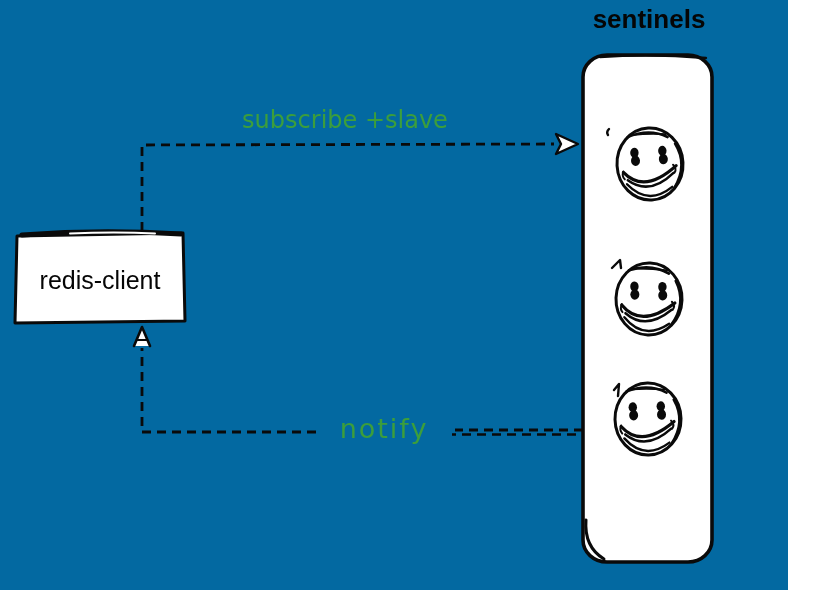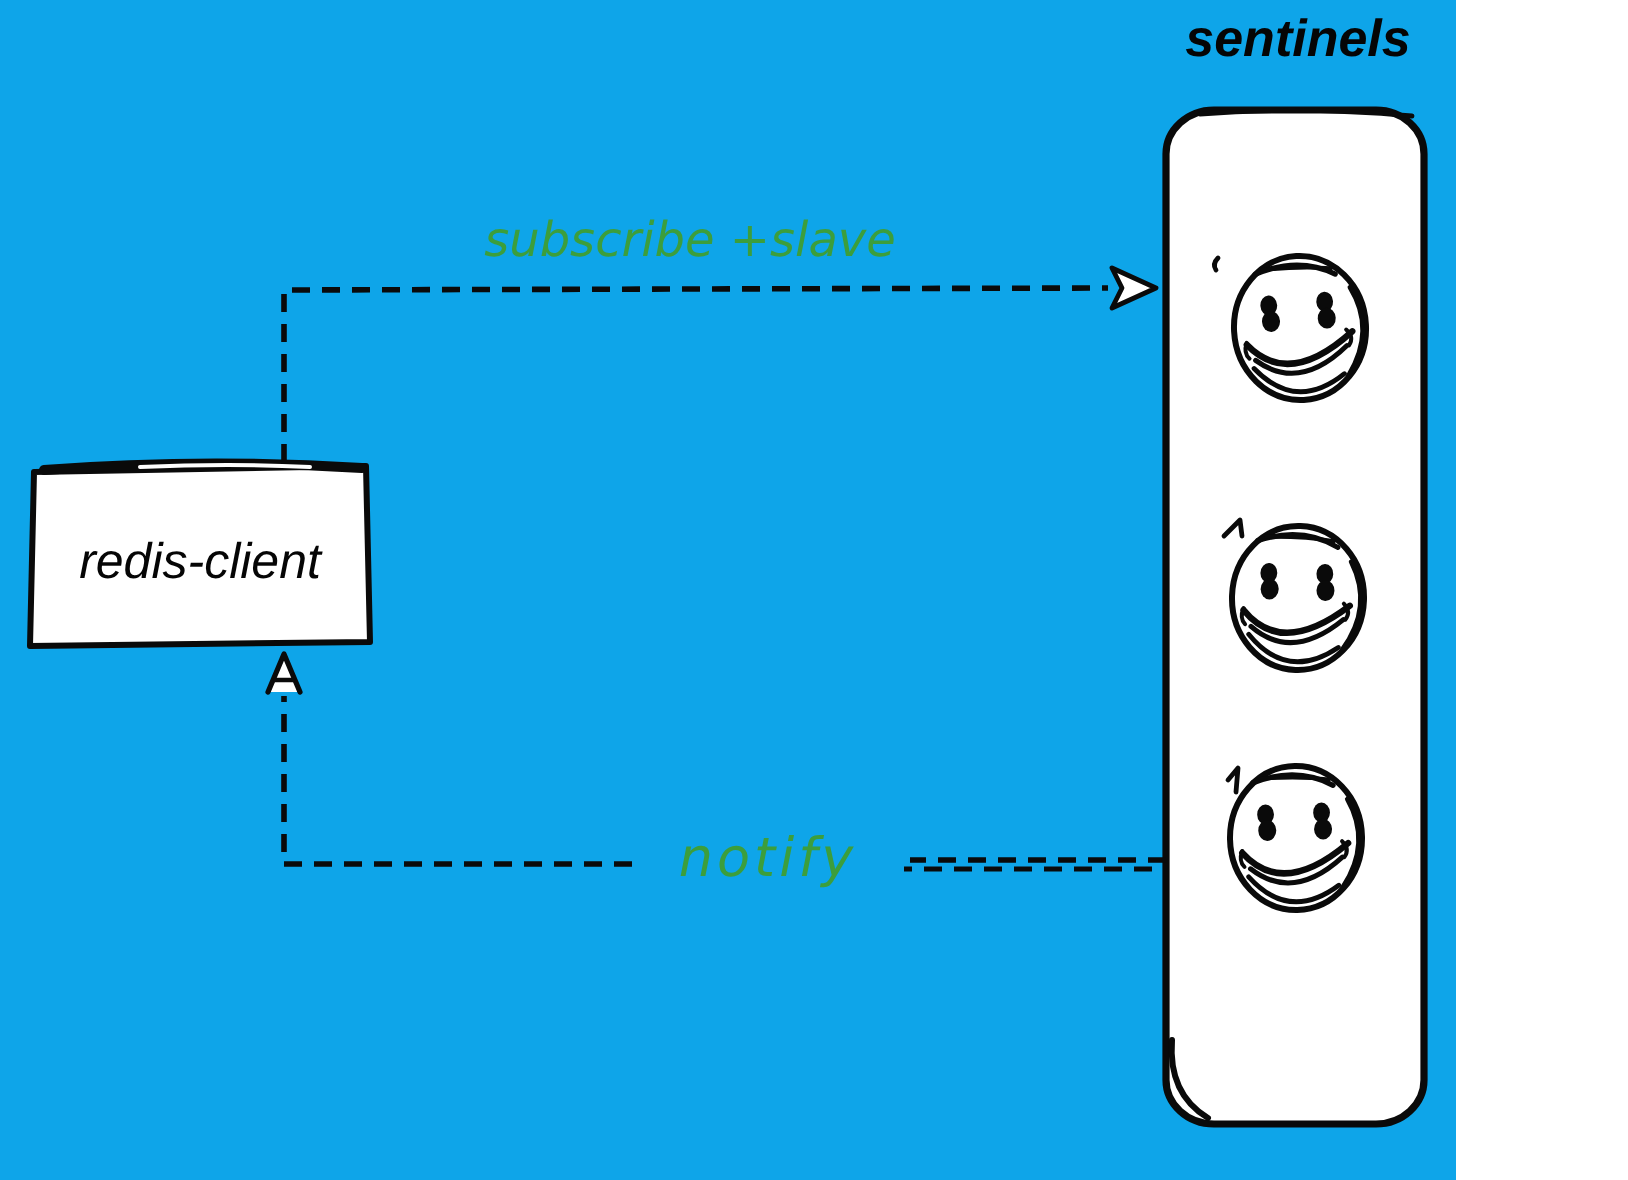--- a/index.html
+++ b/index.html
@@ -2,26 +2,25 @@
 <html><head>
 <meta charset="utf-8">
 <style>
   html, body {
     margin: 0;
     padding: 0;
     background: #ffffff;
   }
   .canvas {
     position: relative;
-    width: 728px;
+    width: 788px;
     height: 590px;
-    background: #0ea5e9;
+    background: #0369a1;
     overflow: hidden;
     font-family: "Liberation Sans", sans-serif;
-    font-style: italic;
   }
   svg text {
     user-select: none;
   }
   .title-text {
     font-family: "Liberation Sans", sans-serif;
     font-weight: bold;
     font-size: 26px;
     fill: #050505;
   }

